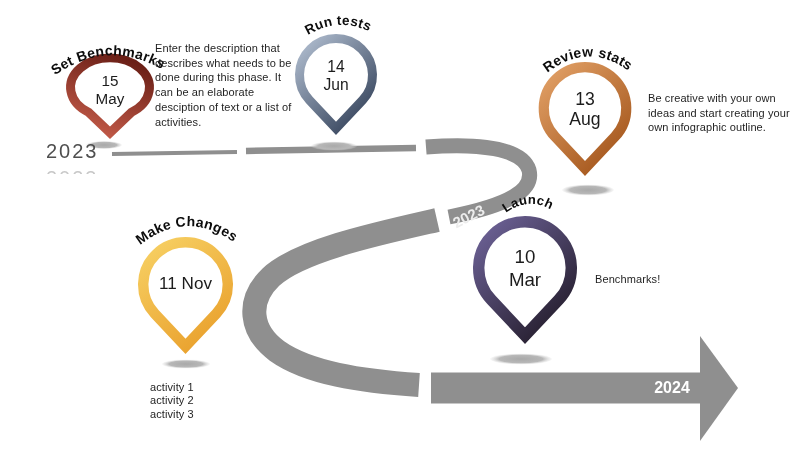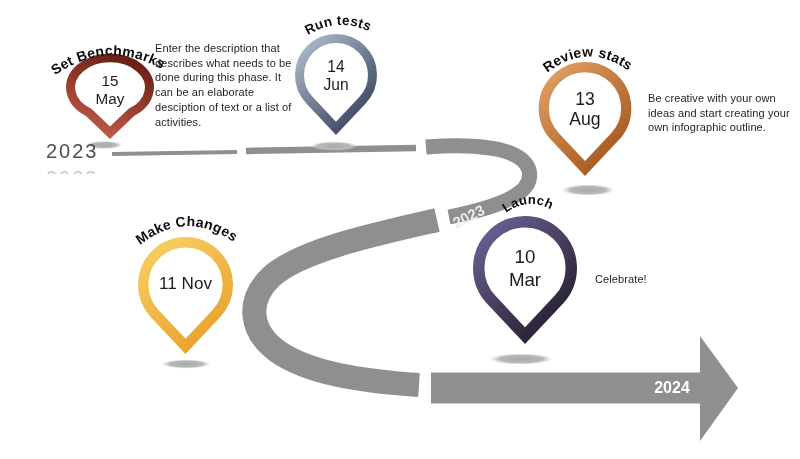--- a/index.html
+++ b/index.html
@@ -148,16 +148,19 @@
 done during this phase. It
 can be an elaborate
 desciption of text or a list of
 activities.</div>
 
 
   <div class="desc" style="left:648px;top:91px;width:160px;">Be creative with your own
 ideas and start creating your
 own infographic outline.</div>
 
+  <div class="desc" style="left:150px;top:381px;width:110px;line-height:1.22;">activity 1
+activity 2
+activity 3</div>
 
-  <div class="desc" style="left:595px;top:272px;width:80px;">Celebrate!</div>
+  <div class="desc" style="left:595px;top:272px;width:80px;">Benchmarks!</div>
 
 </div>
 
 </body></html>

